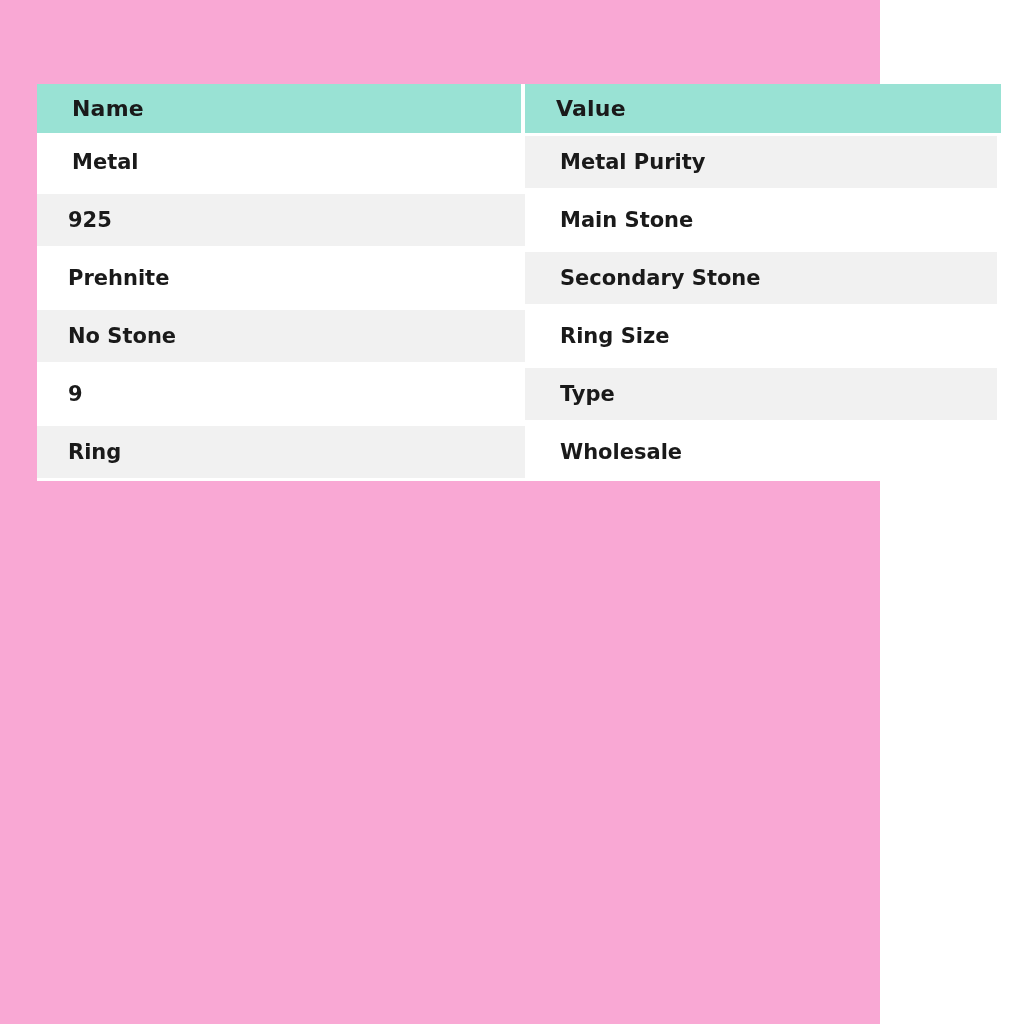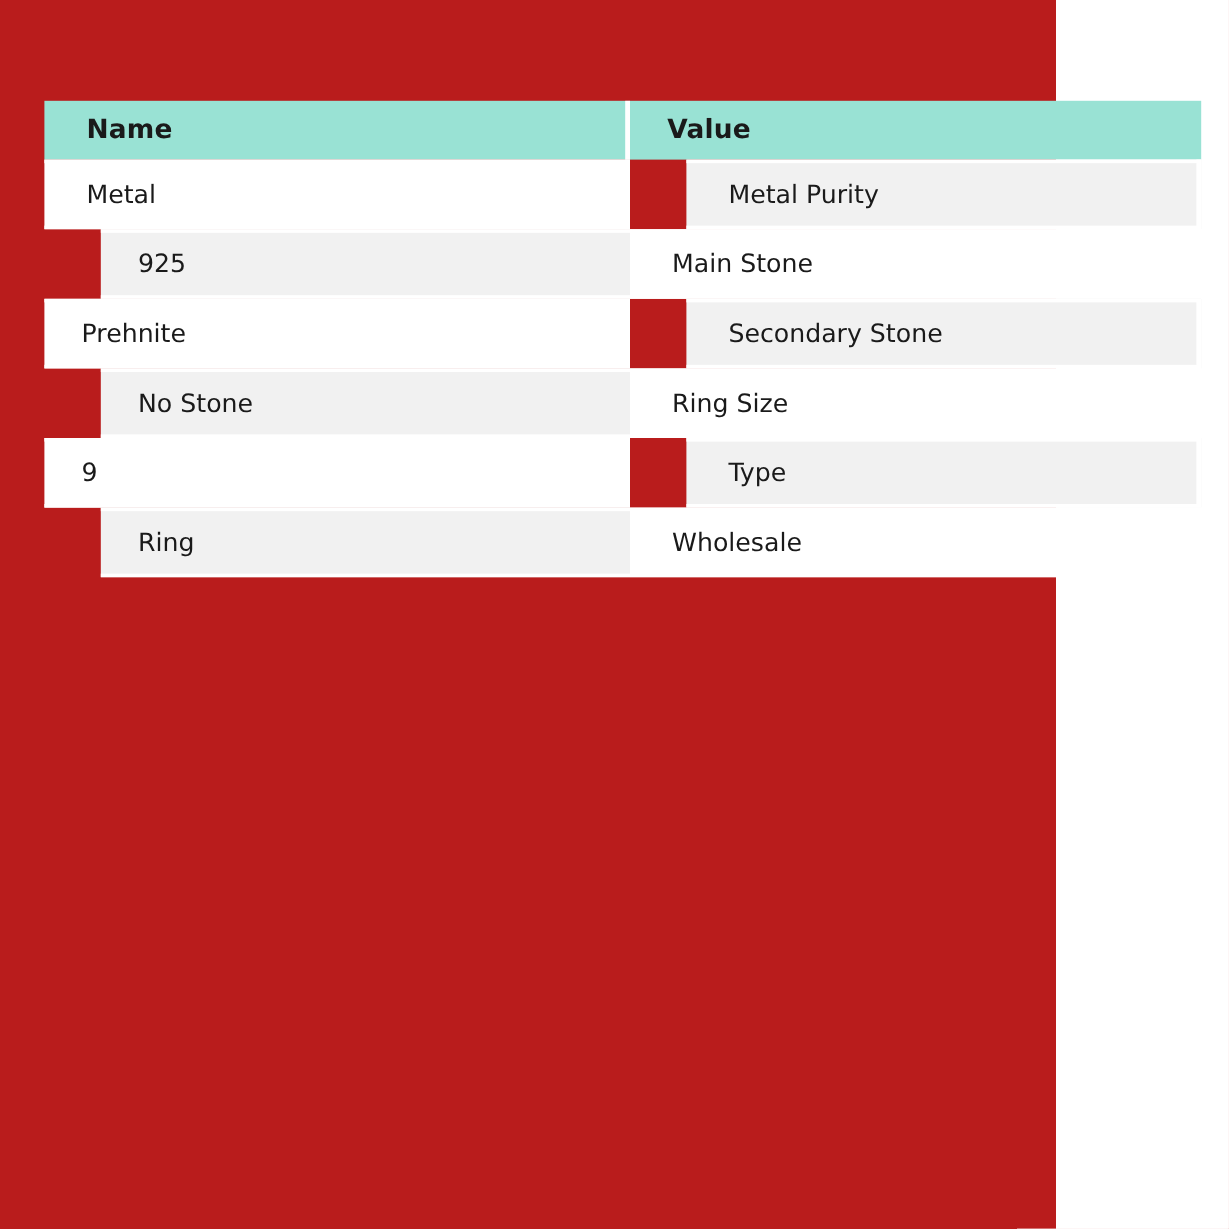--- a/index.html
+++ b/index.html
@@ -8,21 +8,21 @@
     background: #ffffff;
     width: 1024px;
     height: 1024px;
     overflow: hidden;
     font-family: "DejaVu Sans", "Liberation Sans", sans-serif;
   }
   .page {
     position: relative;
     width: 880px;
     height: 1024px;
-    background: #b91c1c;
+    background: #f9a8d4;
   }
   .spec-table {
     position: absolute;
     left: 37px;
     top: 84px;
     width: 964px;
     display: grid;
     grid-template-columns: 488px 476px;
     color: var(--text-color, #1a1a1a);
   }
@@ -43,29 +43,28 @@
   .header-cell {
     height: 49px;
     background: var(--header-bg, #99e2d4);
     font-size: 22px;
     font-weight: 700;
     letter-spacing: 0.2px;
   }
   .body-cell {
     height: 58px;
     font-size: 21px;
-    font-weight: 400;
+    font-weight: 700;
     background: #ffffff;
     border-top: 3px solid #ffffff;
     border-bottom: 3px solid #ffffff;
     text-align: center;
   }
   .row-alt .body-cell {
     background: var(--row-alt-bg, #f1f1f1);
-    margin-left: 47px;
   }
 </style>
 </head>
 <body>
 
 <div class="page">
   <div class="spec-table">
 
     <div class="cell name-col header-cell">Name</div>
     <div class="cell value-col header-cell">Value</div>

